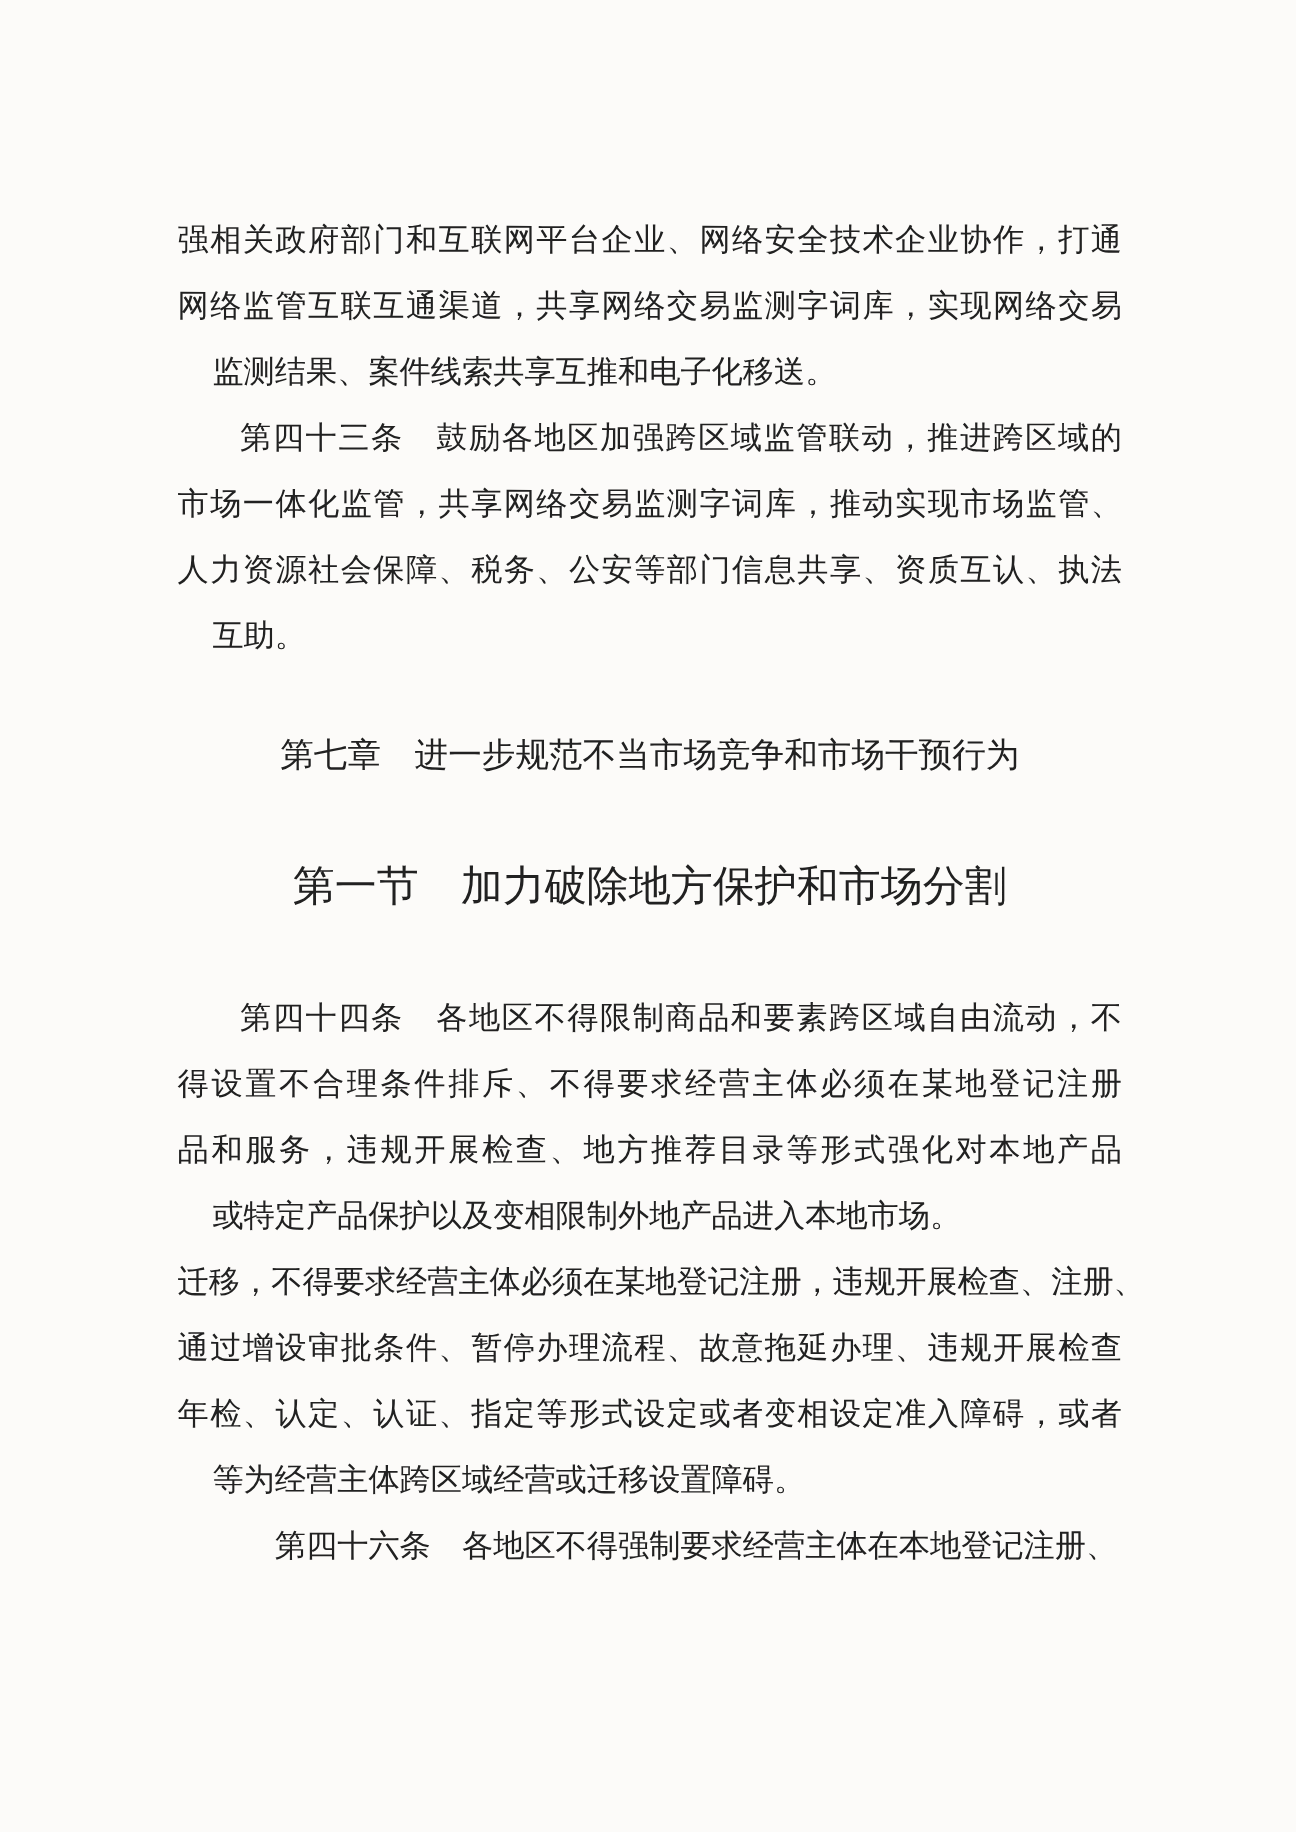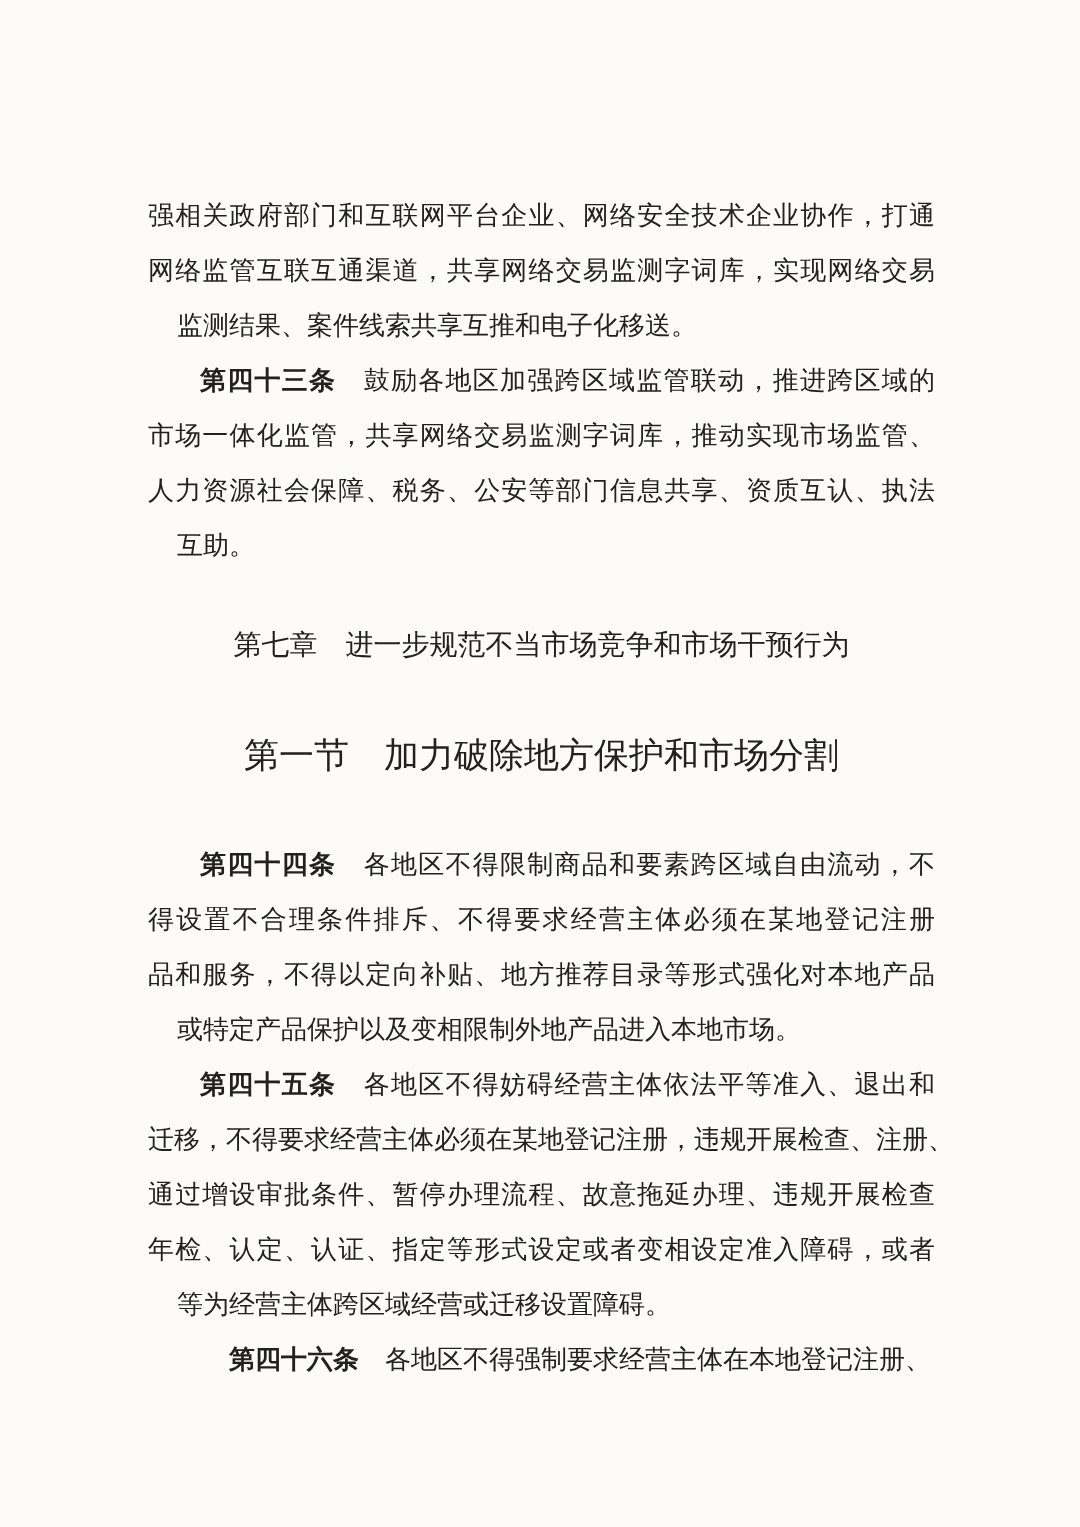--- a/index.html
+++ b/index.html
@@ -11,21 +11,21 @@
     height: 1527px;
     background: #fcfbf9;
     position: relative;
     overflow: hidden;
     color: #212121;
     font-family: "Liberation Serif", "DejaVu Serif", serif;
   }
   .doc {
     position: absolute;
     left: 148px;
-    top: 188px;
+    top: 172px;
     width: 787px;
     font-size: 26px;
     line-height: 55px;
   }
   .para {
     margin: 0;
     padding: 0;
   }
   .para.mt {
     margin-top: 55px;
@@ -40,21 +40,21 @@
   .line.last {
     text-align: left;
     text-align-last: left;
     margin-left: 29px;
   }
   .indent {
     text-indent: 52px;
   }
   .term {
     font-family: "Liberation Sans", "DejaVu Sans", sans-serif;
-    font-weight: 700;
+    font-weight: 400;
   }
   .heading {
     margin: 0;
     text-align: center;
     font-family: "Liberation Sans", "DejaVu Sans", sans-serif;
     font-weight: 400;
     line-height: 55px;
   }
   .chapter {
     margin-top: 44px;
@@ -83,26 +83,25 @@
     <div class="line last">互助。</div>
   </div>
 
   <div class="heading chapter">第七章　进一步规范不当市场竞争和市场干预行为</div>
 
   <div class="heading section">第一节　加力破除地方保护和市场分割</div>
 
   <div class="para mt">
     <div class="line indent"><span class="term">第四十四条</span><span>　各地区不得限制商品和要素跨区域自由流动，不</span></div>
     <div class="line">得设置不合理条件排斥、不得要求经营主体必须在某地登记注册</div>
-    <div class="line">品和服务，不得以定向补贴、地方推荐目录等形式强化对本地产品</div>
+    <div class="line">品和服务，违规开展检查、地方推荐目录等形式强化对本地产品</div>
     <div class="line last">或特定产品保护以及变相限制外地产品进入本地市场。</div>
   </div>
 
   <div class="para">
-    <div class="line indent"><span class="term">第四十五条</span><span>　各地区不得妨碍经营主体依法平等准入、退出和</span></div>
     <div class="line">迁移，不得要求经营主体必须在某地登记注册，违规开展检查、注册、</div>
     <div class="line">通过增设审批条件、暂停办理流程、故意拖延办理、违规开展检查</div>
     <div class="line">年检、认定、认证、指定等形式设定或者变相设定准入障碍，或者</div>
     <div class="line last">等为经营主体跨区域经营或迁移设置障碍。</div>
   </div>
 
   <div class="para">
     <div class="line last indent"><span class="term">第四十六条</span><span>　各地区不得强制要求经营主体在本地登记注册、</span></div>
   </div>
 

